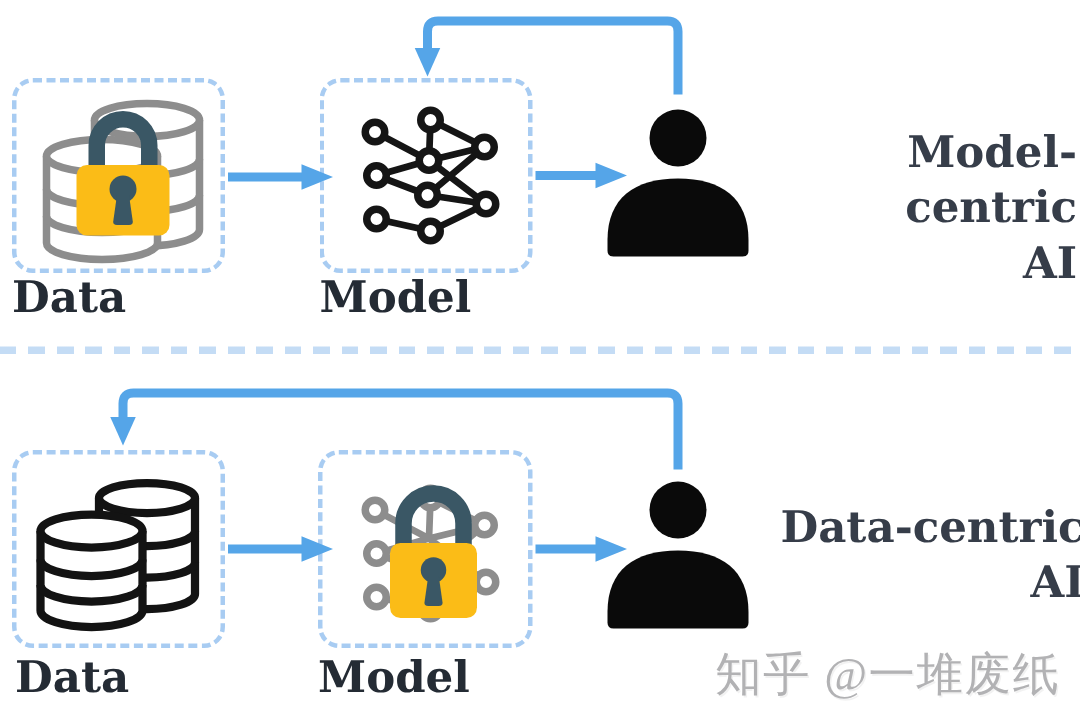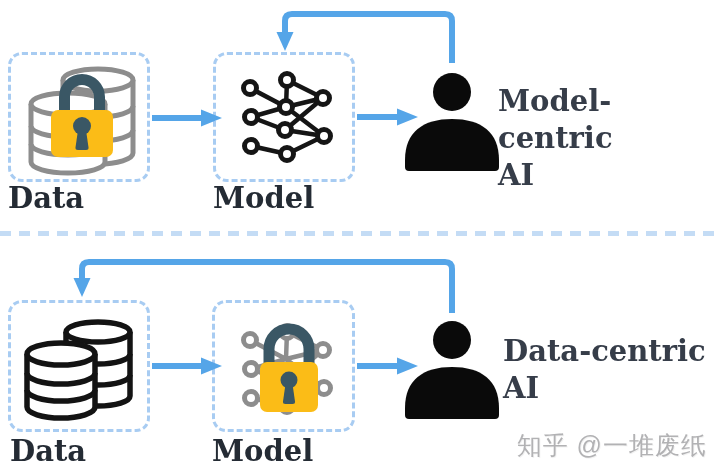--- a/index.html
+++ b/index.html
@@ -23,30 +23,30 @@
   .dashed-box{
     position:absolute;box-sizing:border-box;
     border:3px dashed var(--box-border);border-radius:14px;background:transparent;
   }
   .icon-abs{position:absolute;}
   .node-label{
     position:absolute;text-align:left;font-weight:bold;font-size:29px;
     color:var(--label-dark);line-height:1;
   }
   .heading{
-    position:absolute;text-align:left;font-weight:bold;font-size:29px;
+    position:absolute;text-align:right;font-weight:bold;font-size:29px;
     line-height:37px;color:var(--heading-dark);
   }
   .divider{
     position:absolute;left:0;top:231px;width:720px;height:5px;
     background:repeating-linear-gradient(90deg,var(--divider) 0 11px,transparent 11px 19px);
   }
   .watermark{
-    position:absolute;top:429px;right:13px;font-size:25px;letter-spacing:1px;
-    color:var(--watermark-gray);font-family:Liberation Sans, sans-serif;
+    position:absolute;top:429px;right:13px;font-size:31px;letter-spacing:1px;
+    color:var(--watermark-gray);font-family:Liberation Serif, serif;
     text-shadow:-1px -1px 0 rgba(255,255,255,.9), 1px 1px 0 rgba(0,0,0,.05);
   }
   .arrow-layer{position:absolute;left:0;top:0;pointer-events:none;}
   .arrow-stroke{fill:none;stroke:var(--arrow-blue);stroke-width:6;}
   .arrow-head{fill:var(--arrow-blue);stroke:none;}
   .cyl{fill:#fff;stroke:var(--icon-gray);stroke-width:5;}
   .cyl-ring{fill:none;stroke:var(--icon-gray);stroke-width:5;}
   .cyl-b{fill:#fff;stroke:var(--icon-black);stroke-width:5.5;}
   .cyl-b-ring{fill:none;stroke:var(--icon-black);stroke-width:5.5;}
   .net-edge{fill:none;stroke:#151515;stroke-width:4.5;}

